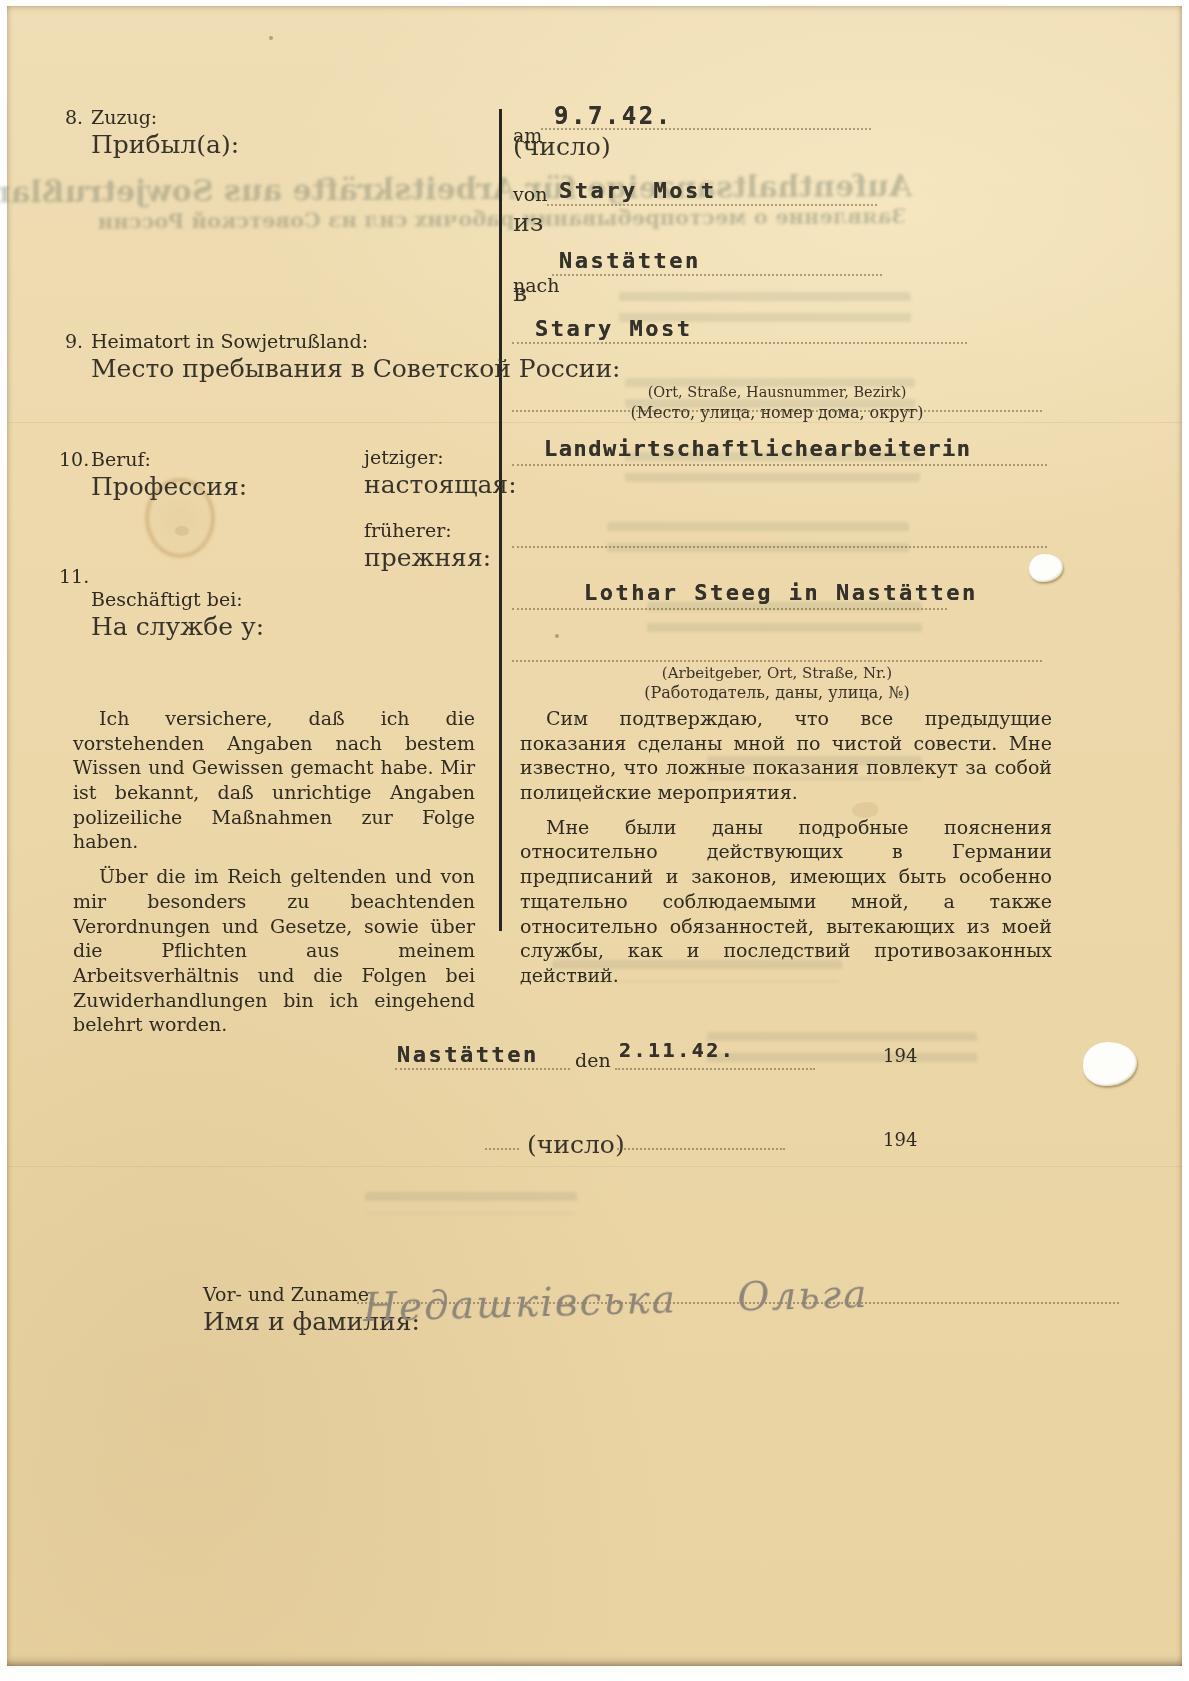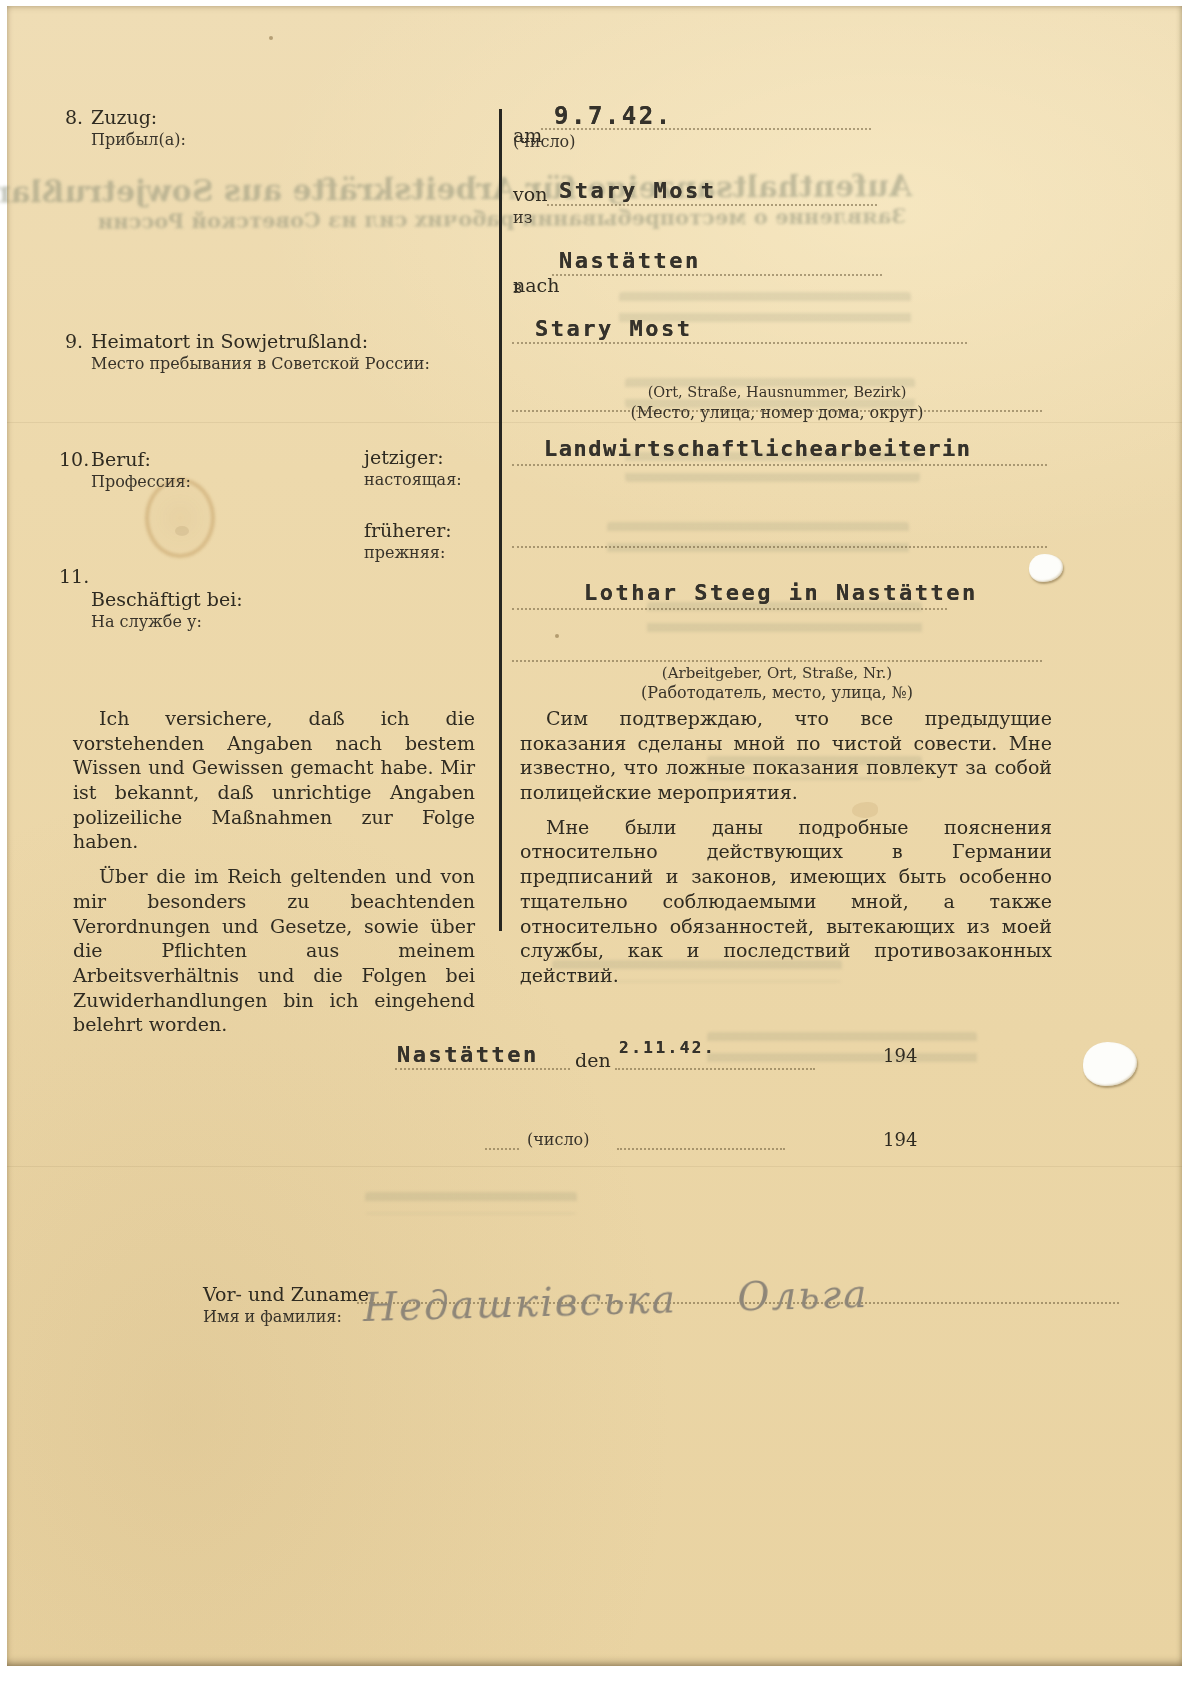--- a/index.html
+++ b/index.html
@@ -13,21 +13,21 @@
       radial-gradient(ellipse 900px 500px at 75% 12%, rgba(255,244,210,.45), rgba(255,244,210,0) 70%),
       radial-gradient(ellipse 700px 900px at 15% 85%, rgba(190,160,105,.18), rgba(190,160,105,0) 70%),
       linear-gradient(180deg,#efddb5 0%,#edd9ac 28%,#ebd6a7 62%,#e9d3a2 100%);
     box-shadow:
       inset 0 -7px 9px -5px rgba(70,52,28,.55),
       inset 0 5px 7px -5px rgba(70,52,28,.30),
       inset -4px 0 6px -4px rgba(70,52,28,.30),
       inset 4px 0 6px -4px rgba(70,52,28,.22);
   }
   .lbl{position:absolute;font-size:19px;line-height:1.15;color:#2f2b21;white-space:nowrap;}
-  .lblru{position:absolute;font-size:16px;color:#38332a;white-space:nowrap;}
+  .lblru{position:absolute;font-size:25px;color:#38332a;white-space:nowrap;}
   .cap{position:absolute;text-align:center;color:#38332a;}
   .typed{
     position:absolute;font-family:"DejaVu Sans Mono",monospace;font-weight:bold;
     font-size:22px;letter-spacing:2.5px;color:#35322b;white-space:nowrap;
     text-shadow:0 0 .6px rgba(40,38,32,.8);
   }
   .vline{position:absolute;left:492px;top:103px;width:3px;height:822px;background:#272621;}
   .dot{position:absolute;height:0;border-bottom:2px dotted rgba(100,84,52,.5);}
   .para{position:absolute;font-size:19px;line-height:1.30;text-align:justify;color:#2f2b21;}
   .para p{margin:0 0 10px 8px;text-indent:26px;}
@@ -125,35 +125,35 @@
   <span class="lblru" style="left:357px;top:537px;">прежняя:</span>
   <div class="dot" style="left:505px;top:540px;width:535px;" style2=""></div>
 
   <span class="lbl" style="left:52px;top:560px;">11.</span>
   <span class="lbl" style="left:84px;top:583px;">Beschäftigt bei:</span>
   <span class="lblru" style="left:84px;top:606px;">На службе у:</span>
   <span class="typed" style="left:577px;top:574px;">Lothar Steeg in Nastätten</span>
   <div class="dot" style="left:505px;top:602px;width:435px;"></div>
   <div class="dot" style="left:505px;top:654px;width:530px;"></div>
   <div class="cap" style="left:505px;top:658px;width:530px;font-size:15px;">(Arbeitgeber, Ort, Straße, Nr.)</div>
-  <div class="cap" style="left:505px;top:677px;width:530px;font-size:16px;">(Работодатель, место, улица, №)</div>
+  <div class="cap" style="left:505px;top:677px;width:530px;font-size:16px;">(Работодатель, даны, улица, №)</div>
 
   <div class="para" style="left:58px;top:700px;width:410px;">
     <p>Ich versichere, daß ich die vorstehenden Angaben nach bestem Wissen und Gewissen gemacht habe. Mir ist bekannt, daß unrichtige Angaben polizeiliche Maßnahmen zur Folge haben.</p>
     <p>Über die im Reich geltenden und von mir besonders zu beachtenden Verordnungen und Gesetze, sowie über die Pflichten aus meinem Arbeitsverhältnis und die Folgen bei Zuwiderhandlungen bin ich eingehend belehrt worden.</p>
   </div>
   <div class="para" style="left:505px;top:700px;width:540px;">
     <p>Сим подтверждаю, что все предыдущие показания сделаны мной по чистой совести.  Мне известно, что ложные показания повлекут за собой полицейские мероприятия.</p>
     <p>Мне были даны подробные пояснения относительно дей­ствующих в Германии предписаний и законов, имеющих быть особенно тщательно соблюдаемыми мной, а также относительно обязанностей, вытекающих из моей службы, как и последствий противозаконных действий.</p>
   </div>
 
   <span class="typed" style="left:390px;top:1036px;">Nastätten</span>
   <div class="dot" style="left:388px;top:1062px;width:175px;"></div>
   <span class="lbl" style="left:568px;top:1044px;">den</span>
-  <span class="typed" style="left:612px;top:1032px;font-size:16px;">2.11.42.</span>
+  <span class="typed" style="left:612px;top:1032px;font-size:20px;">2.11.42.</span>
   <div class="dot" style="left:608px;top:1062px;width:200px;"></div>
   <span class="lbl" style="left:876px;top:1040px;font-size:18px;">194</span>
 
   <div class="dot" style="left:478px;top:1142px;width:34px;"></div>
   <span class="lblru" style="left:520px;top:1124px;">(число)</span>
   <div class="dot" style="left:610px;top:1142px;width:168px;"></div>
   <span class="lbl" style="left:876px;top:1124px;font-size:18px;">194</span>
 
   <span class="lbl" style="left:196px;top:1278px;">Vor- und Zuname:</span>
   <span class="lblru" style="left:196px;top:1301px;">Имя и фамилия:</span>

